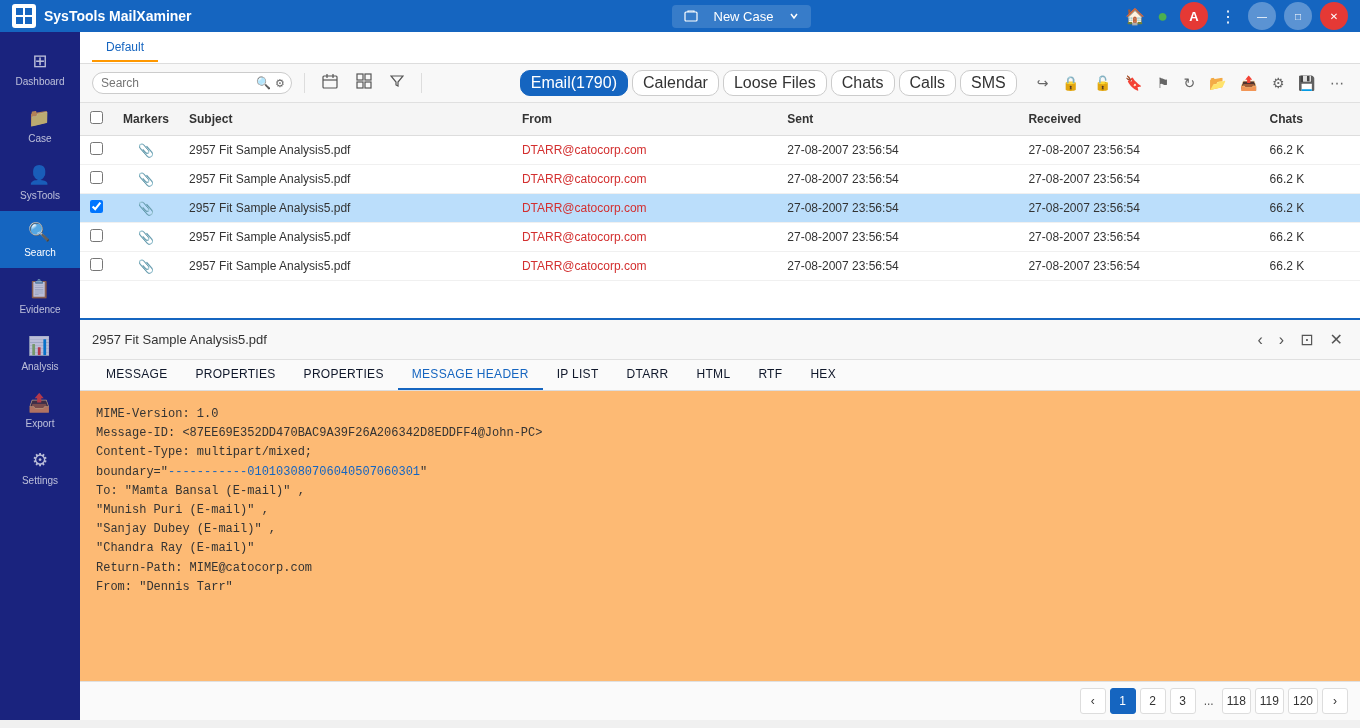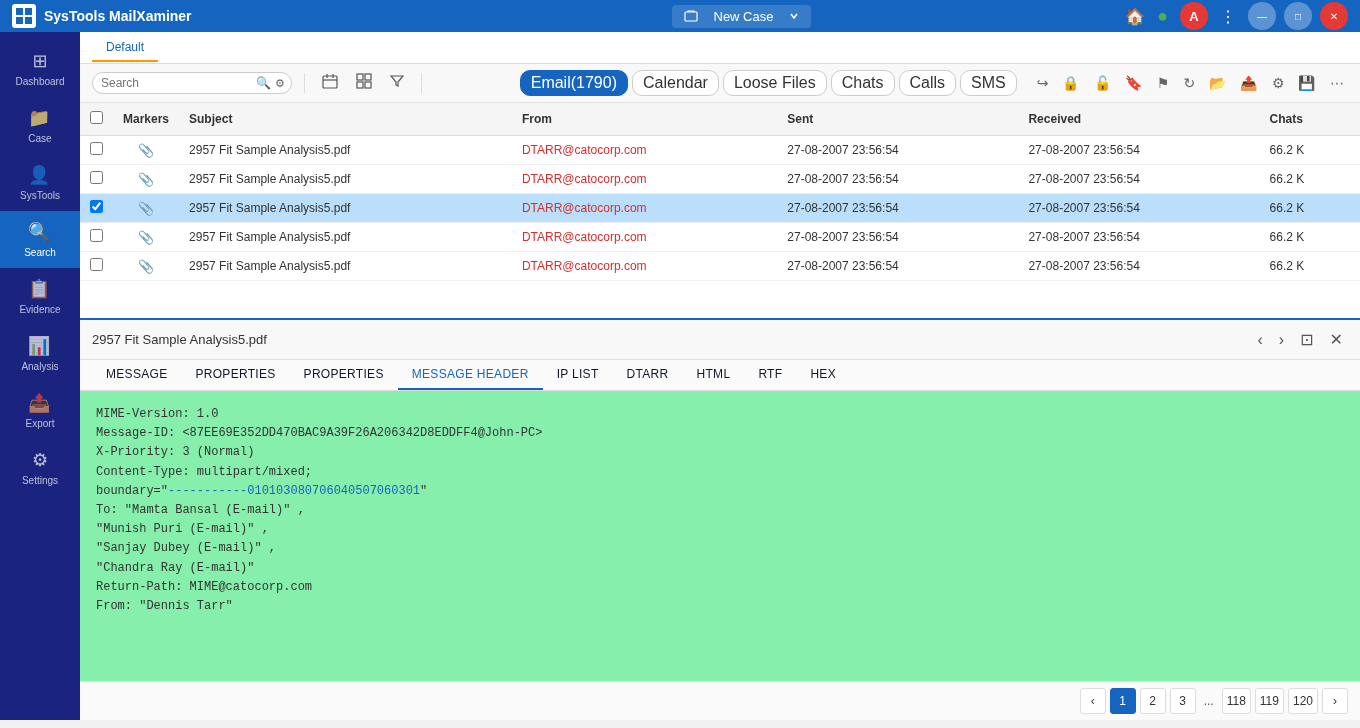--- a/index.html
+++ b/index.html
@@ -142,21 +142,21 @@
     }
     .preview-tab {
       padding: 7px 14px; font-size: 12px; cursor: pointer;
       border-bottom: 2px solid transparent; color: #0f172a; letter-spacing: 0.3px;
     }
     .preview-tab.active { color: #1565c0; border-bottom-color: #1565c0; font-weight: 500; }
 
     
     .preview-content {
       padding: 14px 16px; font-family: 'Courier New', monospace; font-size: 12px;
-      color: #333; line-height: 1.6; background: #86efac;
+      color: #333; line-height: 1.6; background: #fdba74;
       height: 290px; overflow-y: auto;
     }
     .preview-content .header-line { margin: 0; }
     .preview-content .link-text { color: #1565c0; }
 
     
     .pagination {
       display: flex; align-items: center; justify-content: flex-end;
       padding: 6px 12px; border-top: 1px solid #e0e0e0; background: #fafafa;
       gap: 4px;
@@ -418,21 +418,20 @@
         <div class="preview-tab">IP LIST</div>
         <div class="preview-tab">DTARR</div>
         <div class="preview-tab">HTML</div>
         <div class="preview-tab">RTF</div>
         <div class="preview-tab">HEX</div>
       </div>
 
       <div class="preview-content" id="preview-content">
       <p class="header-line">MIME-Version: 1.0</p>
           <p class="header-line">Message-ID: &lt;87EE69E352DD470BAC9A39F26A206342D8EDDFF4@John-PC&gt;</p>
-          <p class="header-line">X-Priority: 3 (Normal)</p>
           <p class="header-line">Content-Type: multipart/mixed;</p>
           <p class="header-line">        boundary="<span class="link-text">-----------010103080706040507060301</span>"</p>
           <p class="header-line">To: "Mamta Bansal (E-mail)" ,</p>
           <p class="header-line">   "Munish Puri (E-mail)" ,</p>
           <p class="header-line">   "Sanjay Dubey (E-mail)" ,</p>
           <p class="header-line">   "Chandra Ray (E-mail)"</p>
           <p class="header-line">Return-Path: MIME@catocorp.com</p>
           <p class="header-line">From: "Dennis Tarr"</p>
         </div>
 

